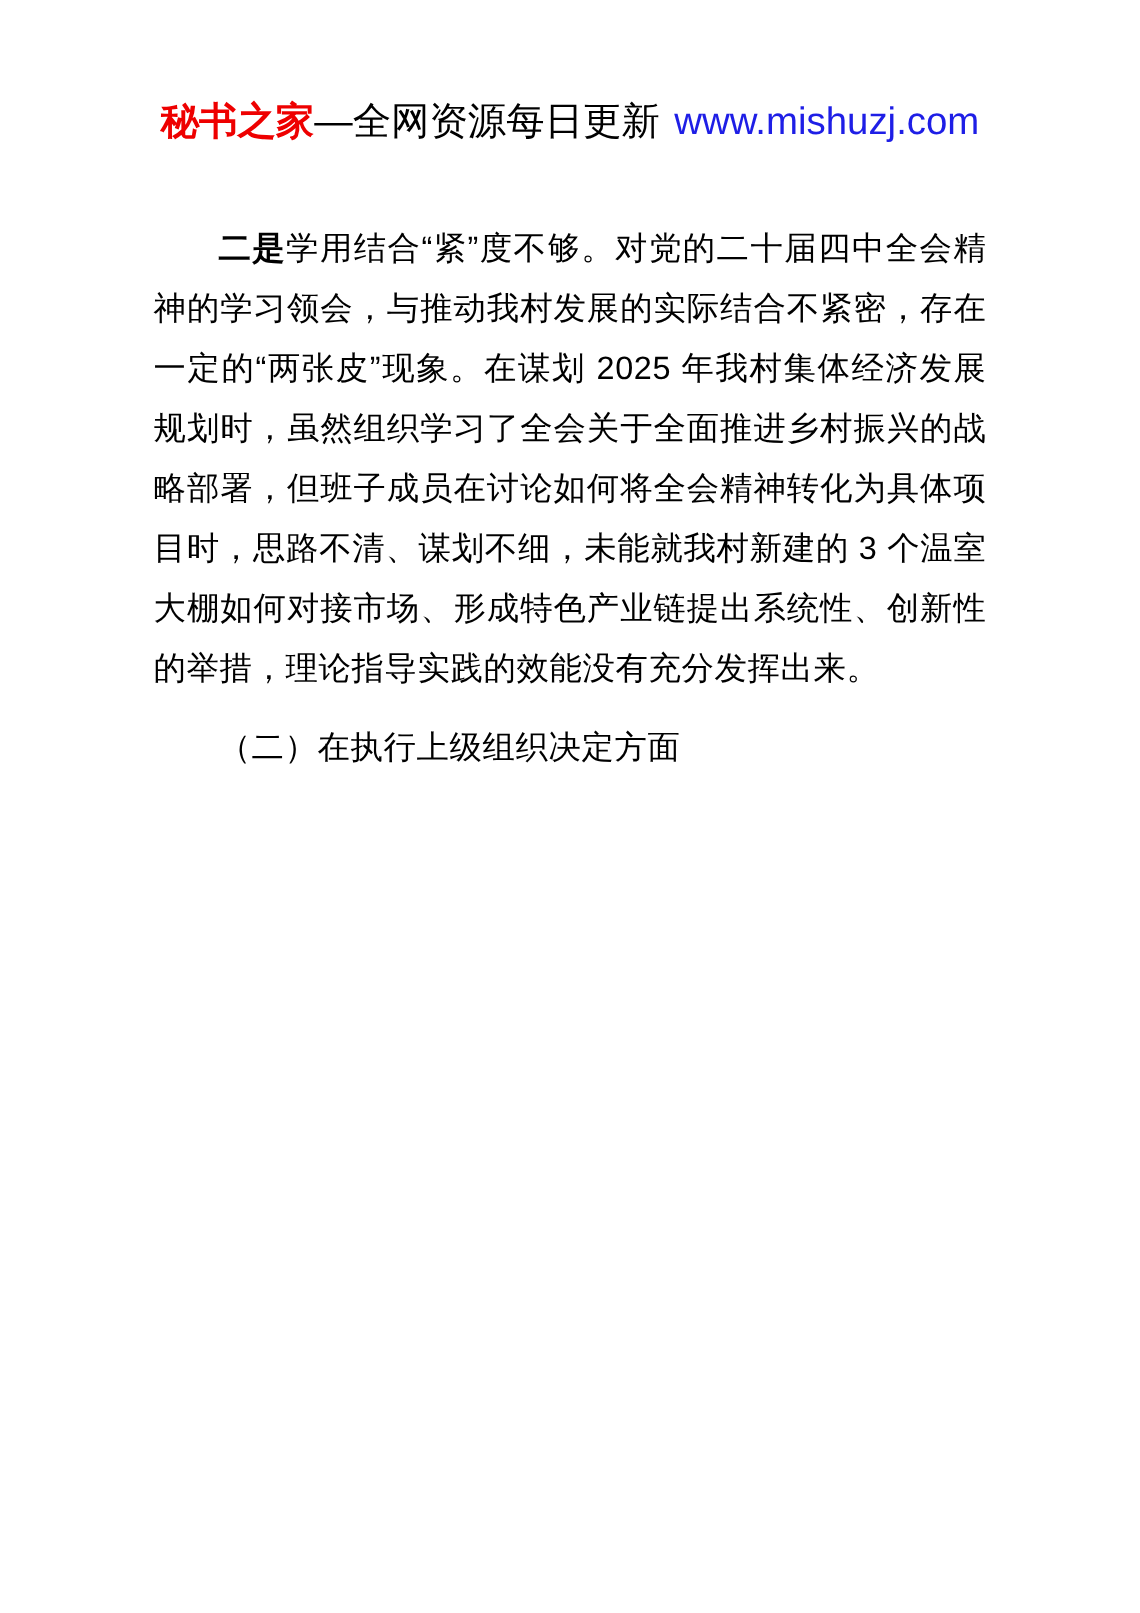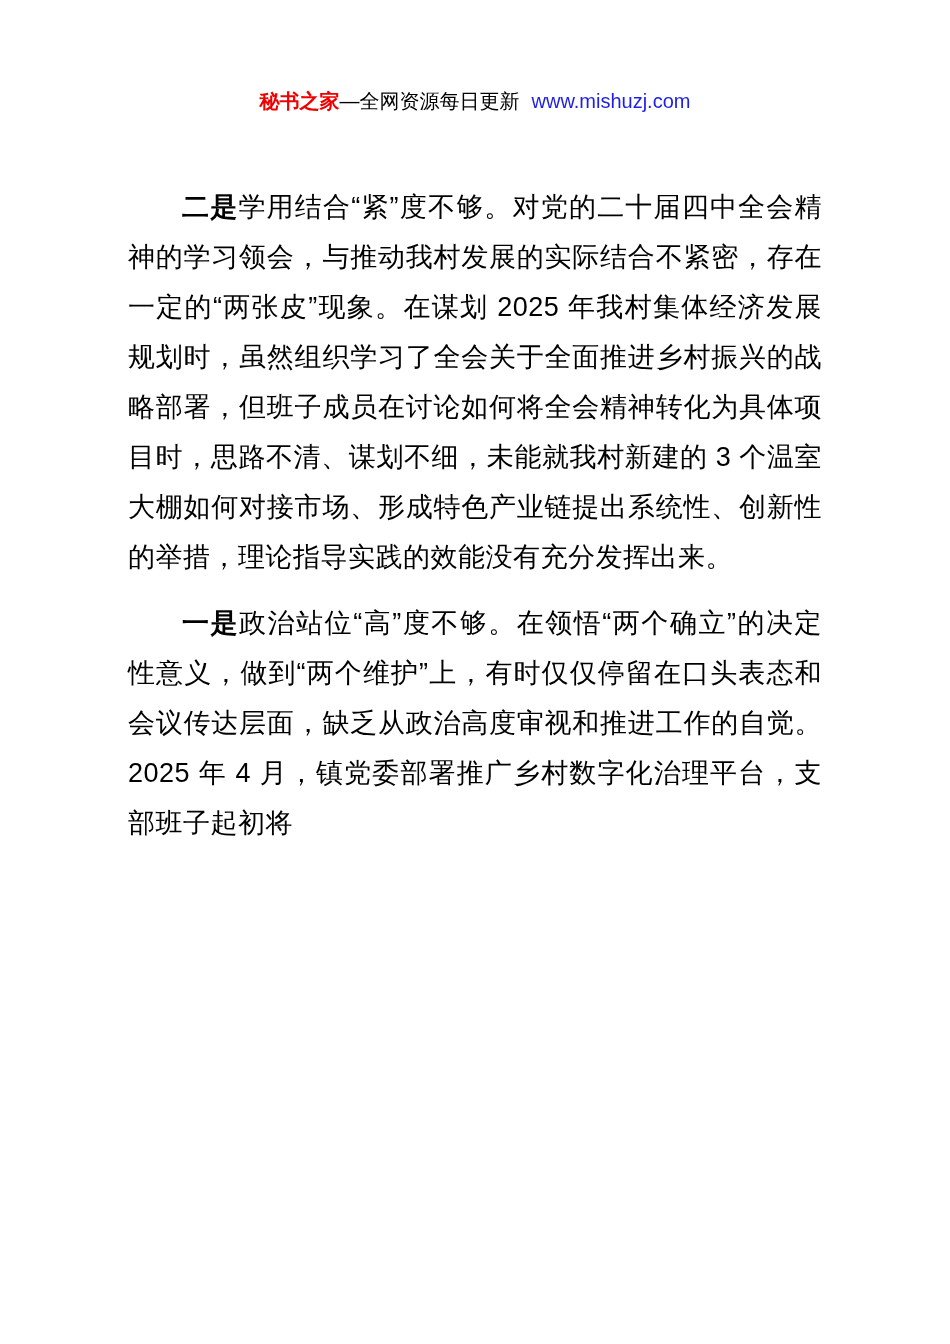--- a/index.html
+++ b/index.html
@@ -12,21 +12,21 @@
     width: 950px;
     height: 1344px;
     background: #ffffff;
     overflow: hidden;
     font-family: "Liberation Sans", "DejaVu Sans", sans-serif;
     color: #000000;
   }
   .header {
     padding-top: 84px;
     text-align: center;
-    font-size: 20px;
+    font-size: 32px;
     line-height: 34px;
     white-space: nowrap;
   }
   .header .brand {
     color: #ee0000;
     font-weight: bold;
   }
   .header .tagline {
     color: #000000;
   }
@@ -60,18 +60,18 @@
 
   <div class="header">
     <span class="brand">秘书之家</span><span class="tagline">—全网资源每日更新</span><a class="url">www.mishuzj.com</a>
   </div>
 
   <div class="content">
 
     <p><b>二是</b><span>学用结合“紧”度不够。对党的二十届四中全会精神的学习领会，与推动我村发展的实际结合不紧密，存在一定的“两张皮”现象。在谋划 2025 年我村集体经济发展规划时，虽然组织学习了全会关于全面推进乡村振兴的战略部署，但班子成员在讨论如何将全会精神转化为具体项目时，思路不清、谋划不细，未能就我村新建的 3 个温室大棚如何对接市场、形成特色产业链提出系统性、创新性的举措，理论指导实践的效能没有充分发挥出来。</span></p>
 
 
+    <p><b></b><span>（二）在执行上级组织决定方面</span></p>
 
-    <p><b>一是</b><span>政治站位“高”度不够。在领悟“两个确立”的决定性意义，做到“两个维护”上，有时仅仅停留在口头表态和会议传达层面，缺乏从政治高度审视和推进工作的自觉。2025 年 4 月，镇党委部署推广乡村数字化治理平台，支部班子起初将</span></p>
 
   </div>
 
 </div>
 
 </body></html>

